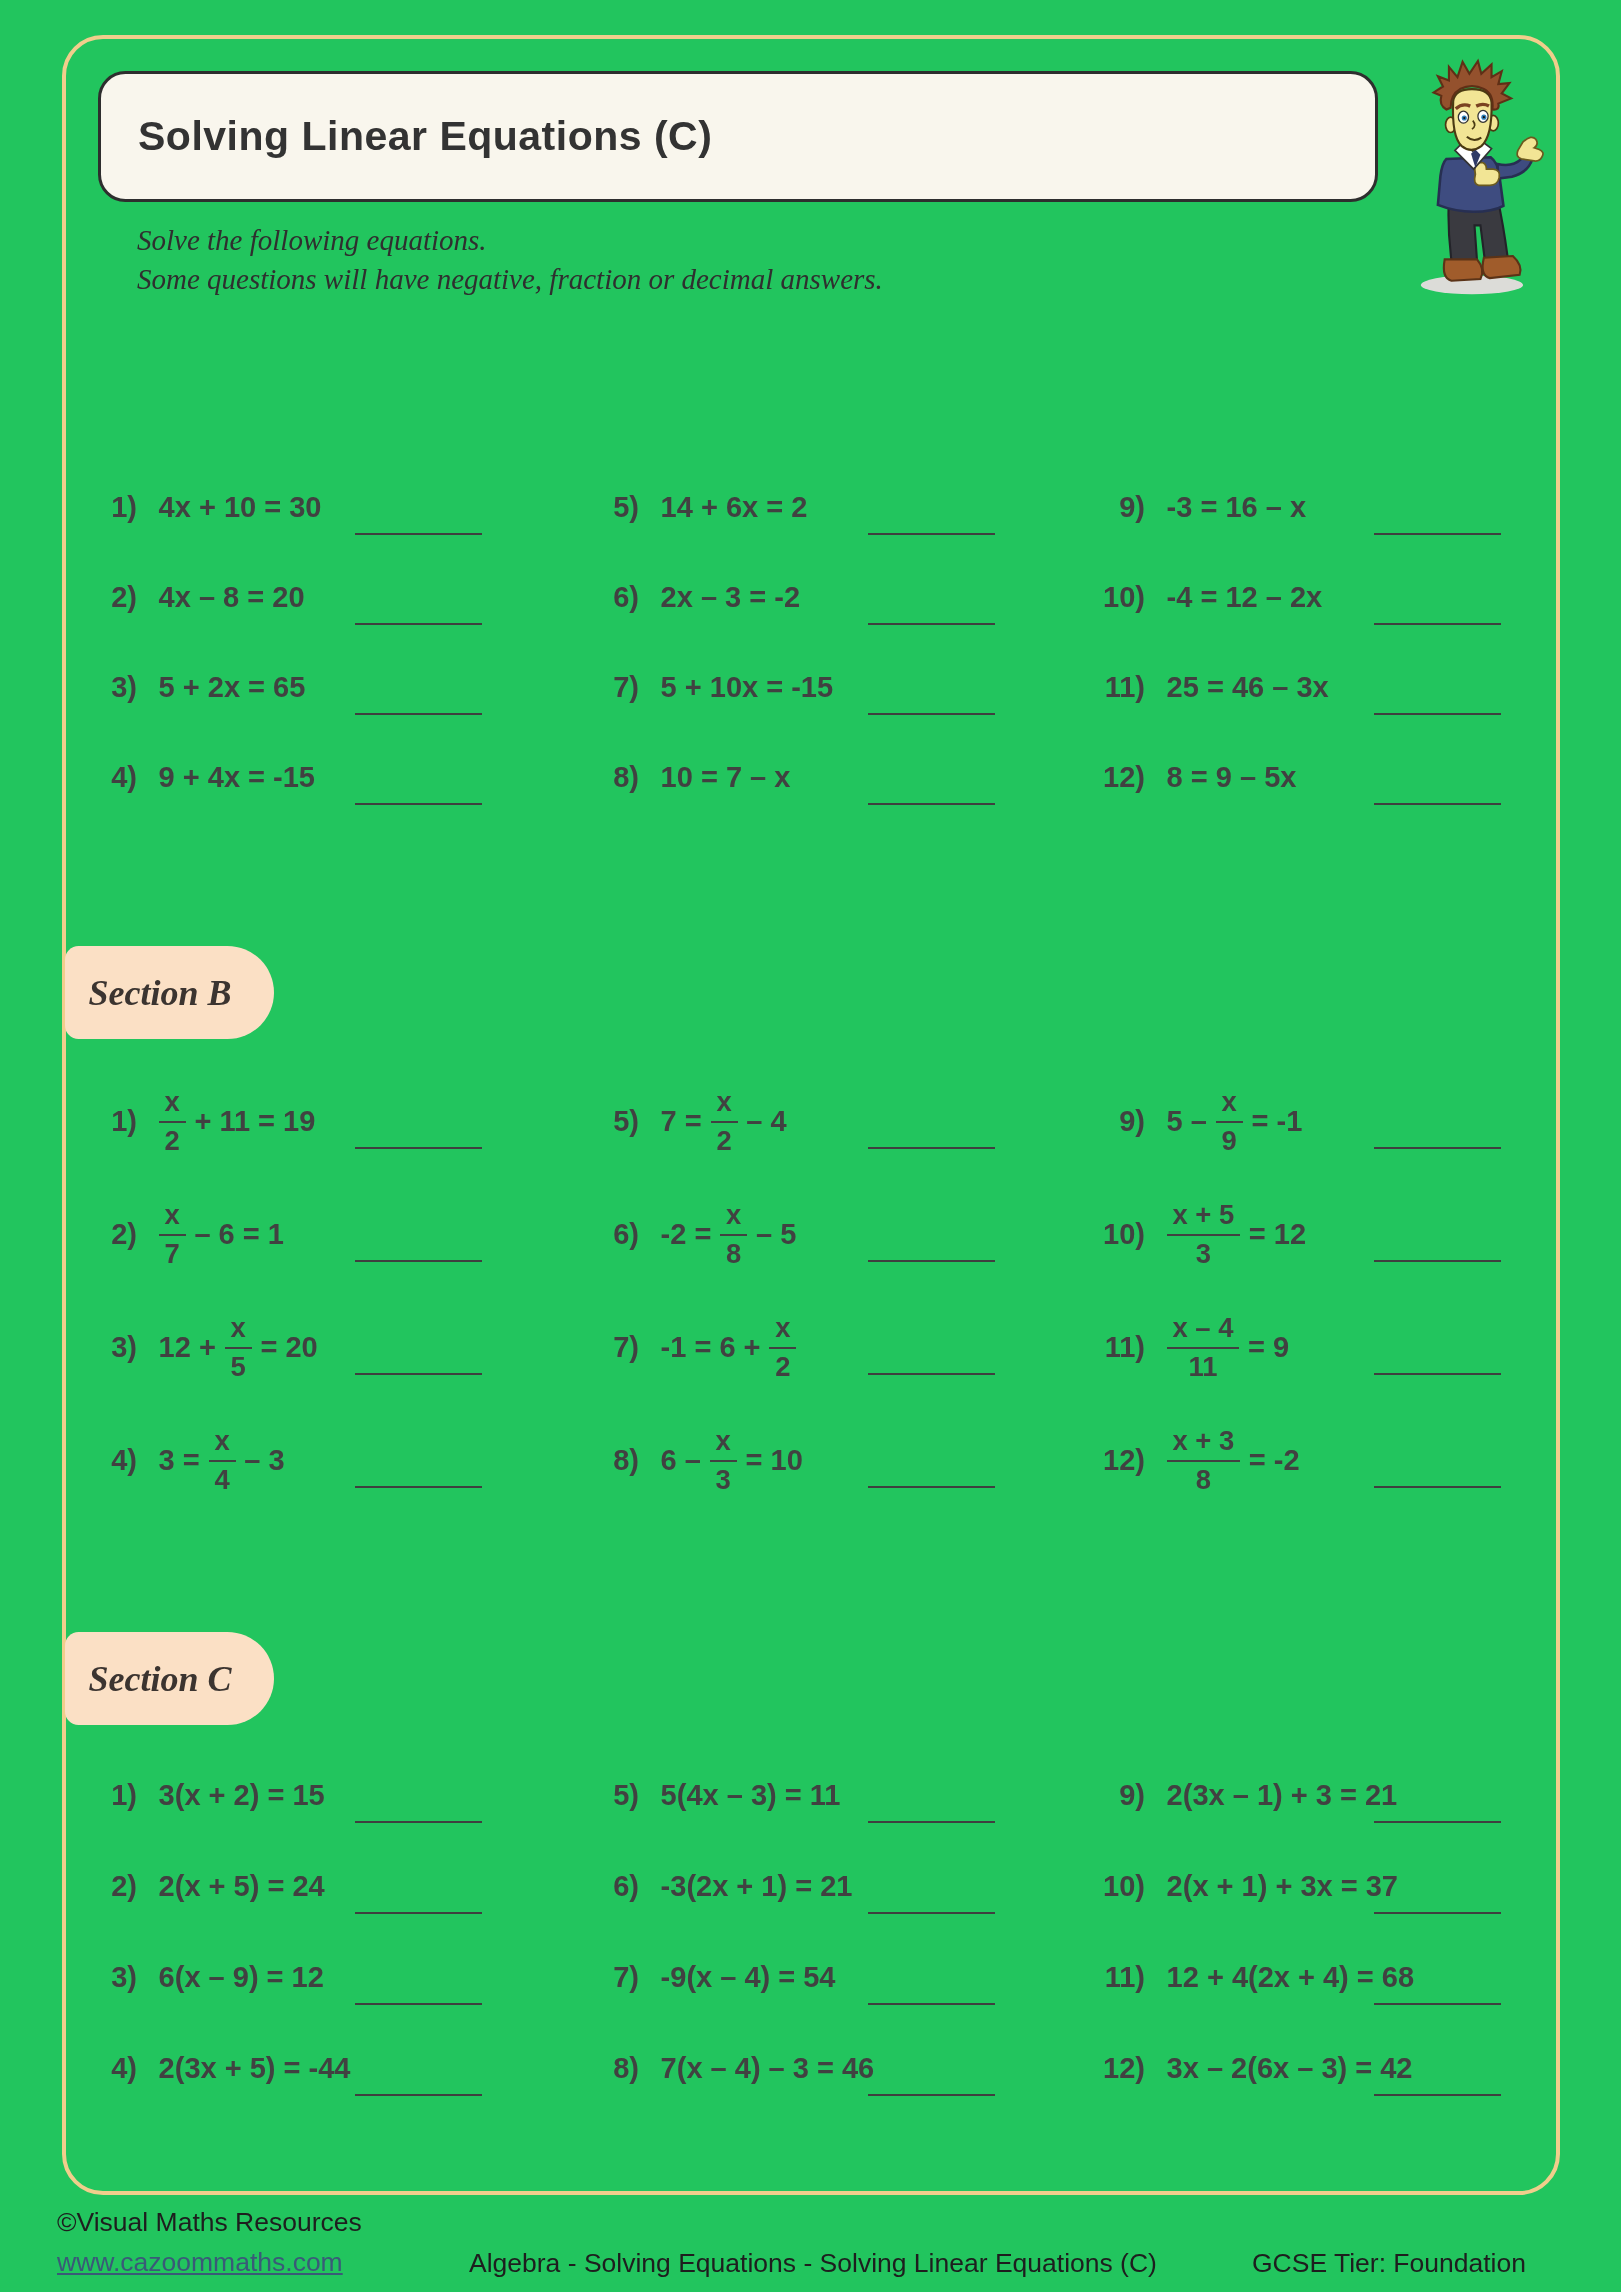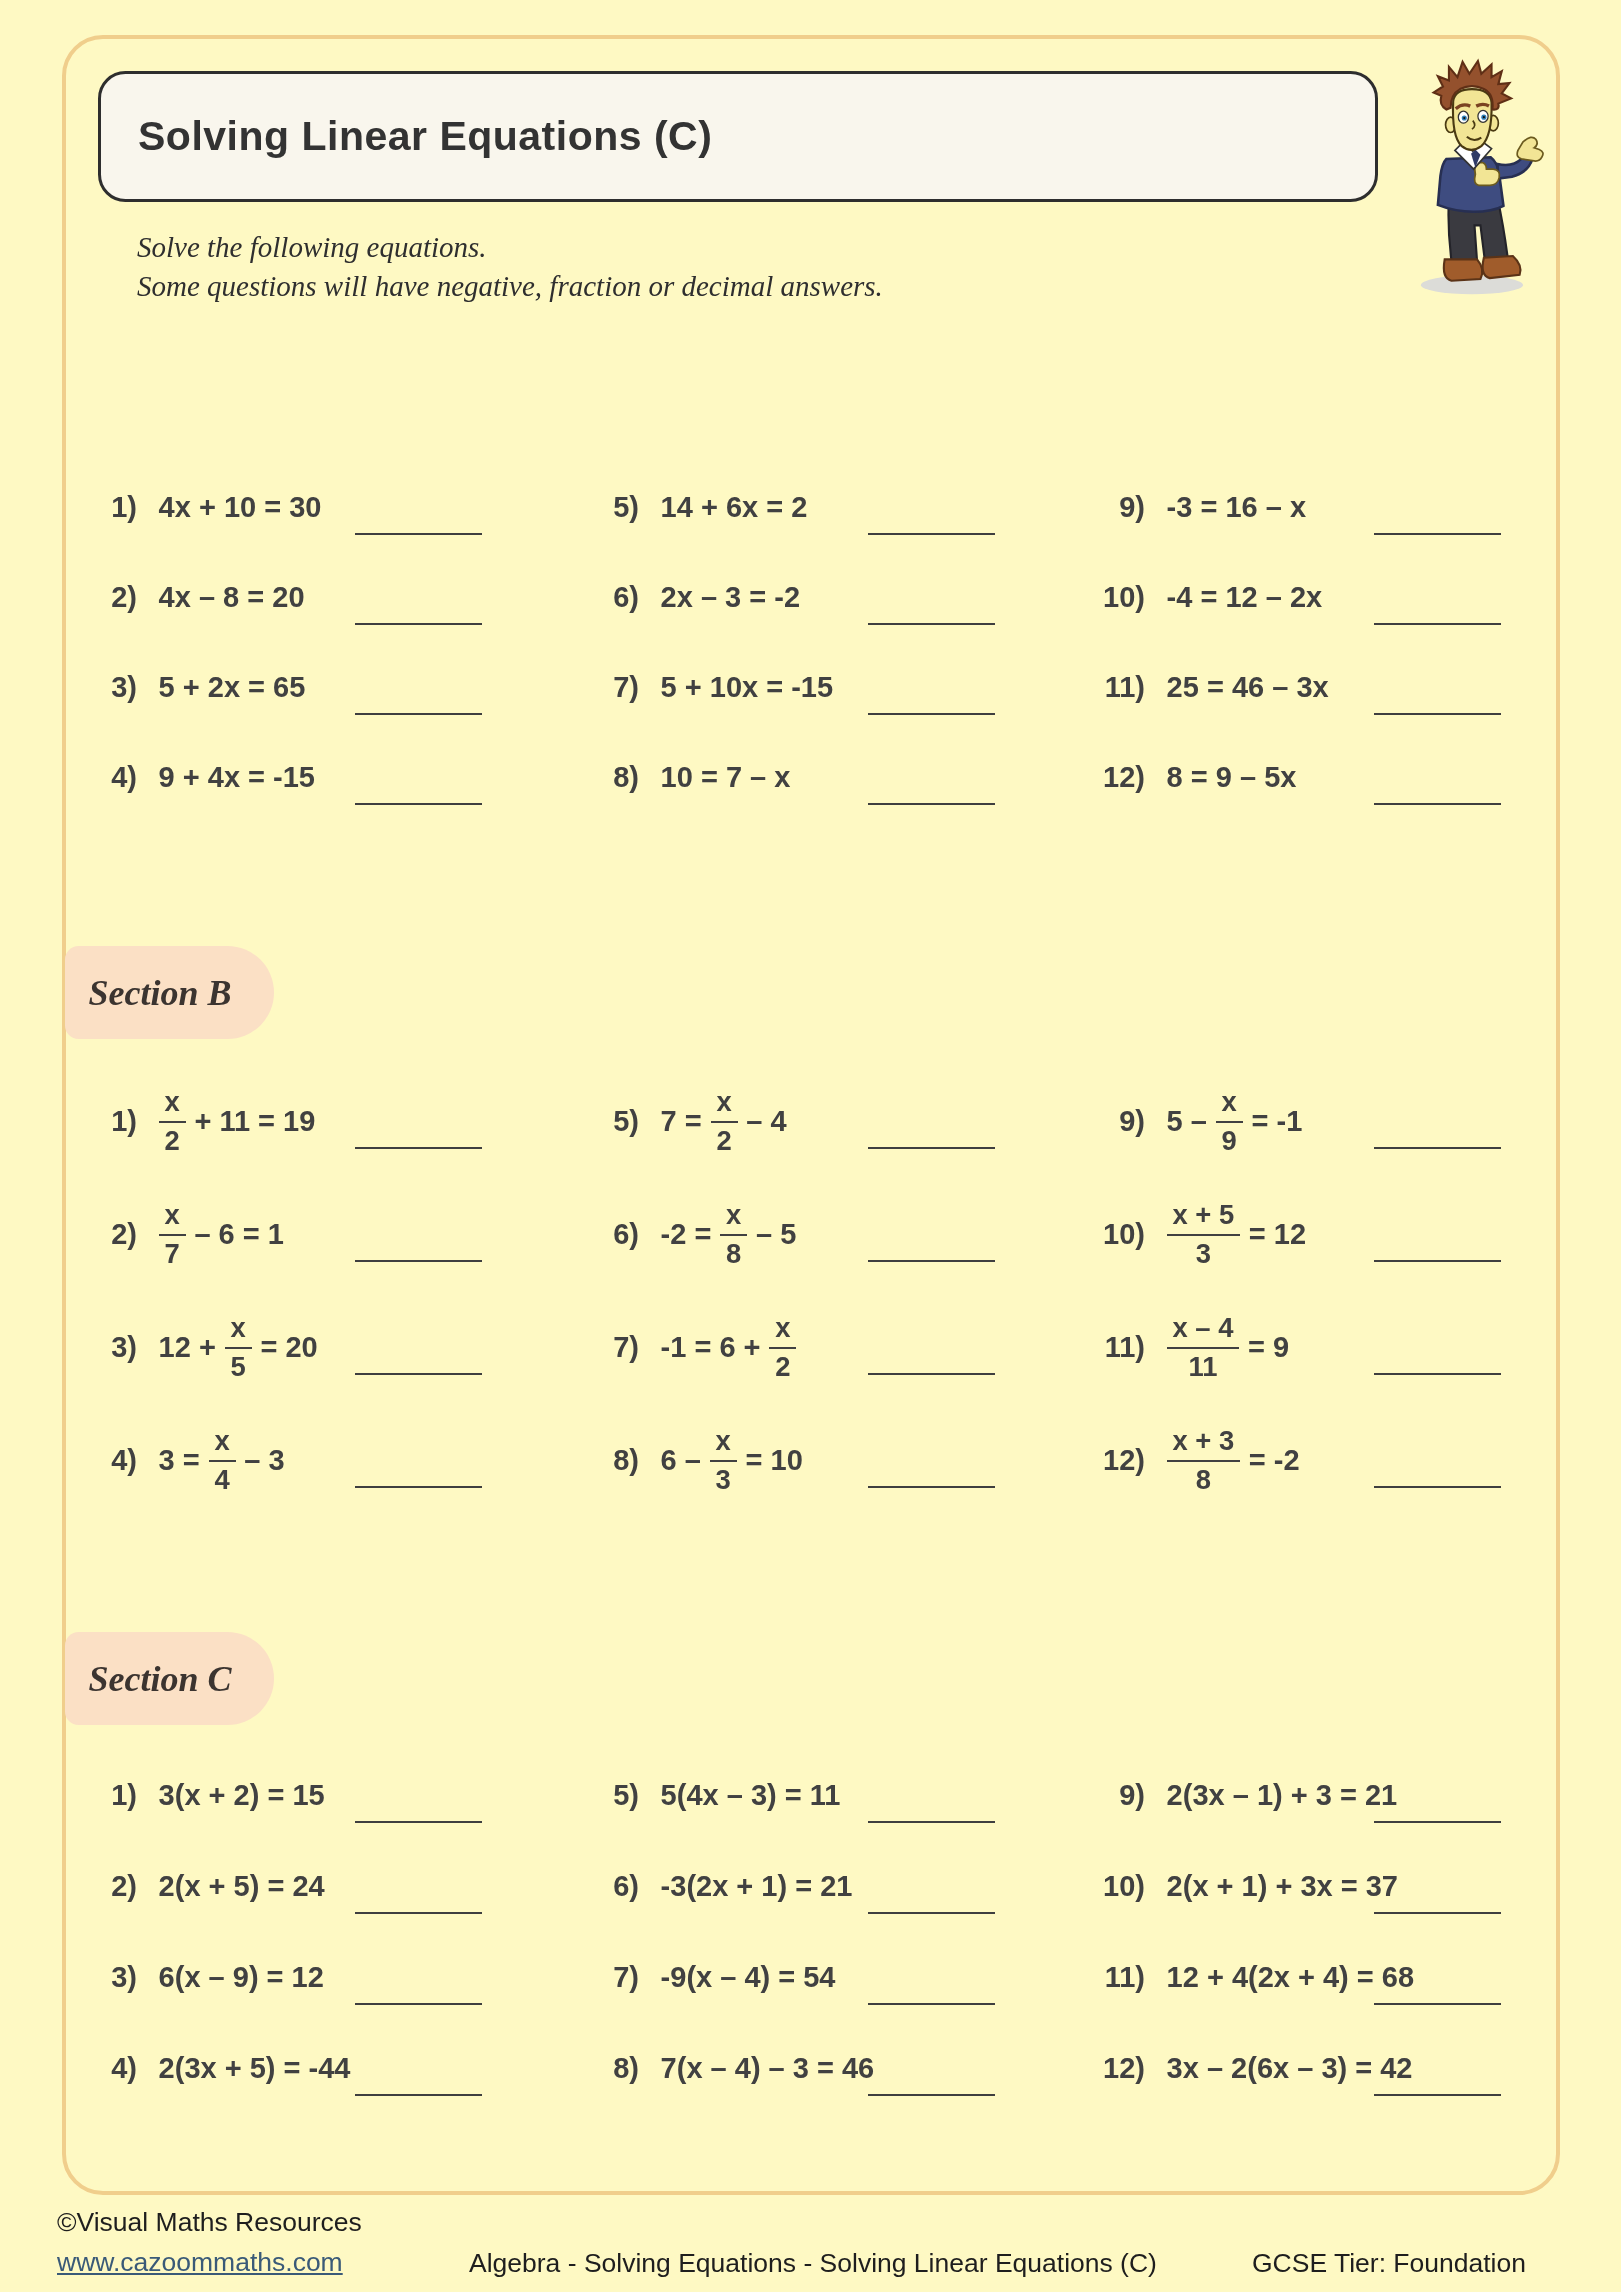--- a/index.html
+++ b/index.html
@@ -1,17 +1,17 @@
 <!DOCTYPE html>
 <html><head>
 <meta charset="utf-8">
 <style>
   html,body { margin:0; padding:0; background:#ffffff; }
   .sheet {
-    position:relative; width:1621px; height:2293px; background:#fef9c3;
+    position:relative; width:1621px; height:2293px; background:#22c55e;
     font-family:"Liberation Sans", sans-serif; overflow:hidden;
   }
   .frame {
     position:absolute; left:62px; top:35px; width:1490px; height:2152px;
     border:4.9px solid #F0CE8C; border-radius:41px; background:transparent;
   }
   .title-box {
     position:absolute; left:98px; top:71px; width:1280px; height:131px;
     background:#F9F6ED; border:3.9px solid #2E2E2E; border-radius:27.4px;
     display:flex; align-items:center; box-sizing:border-box; padding-left:37px;
@@ -21,21 +21,21 @@
   }
   .logo-box {
     position:absolute; left:1217px; top:69px; width:161px; height:135px;
     background:#FCFAF4; border:3.9px solid #2E2E2E; border-radius:25.5px;
     box-sizing:border-box; display:flex; flex-direction:column; align-items:center;
     justify-content:center; gap:2px;
   }
   .logo-text { font-family:"Liberation Serif", serif; font-weight:700; font-size:30px; color:#151515; letter-spacing:1px; }
   .mascot { position:absolute; left:1400px; top:55px; width:149px; height:247px; }
   .instructions {
-    position:absolute; left:137px; top:228px;
+    position:absolute; left:137px; top:221px;
     font-family:"Liberation Serif", serif; font-style:italic;
     font-size:29px; color:#2F2F2F; line-height:39px;
   }
   .badge {
     position:absolute; left:65px; width:209px; height:93px;
     background:#FBE0C5; border-radius:13.7px 47px 47px 13.7px;
     display:flex; align-items:center; box-sizing:border-box; padding-left:23.5px;
   }
   .badge span {
     font-family:"Liberation Serif", serif; font-style:italic; font-weight:700;

